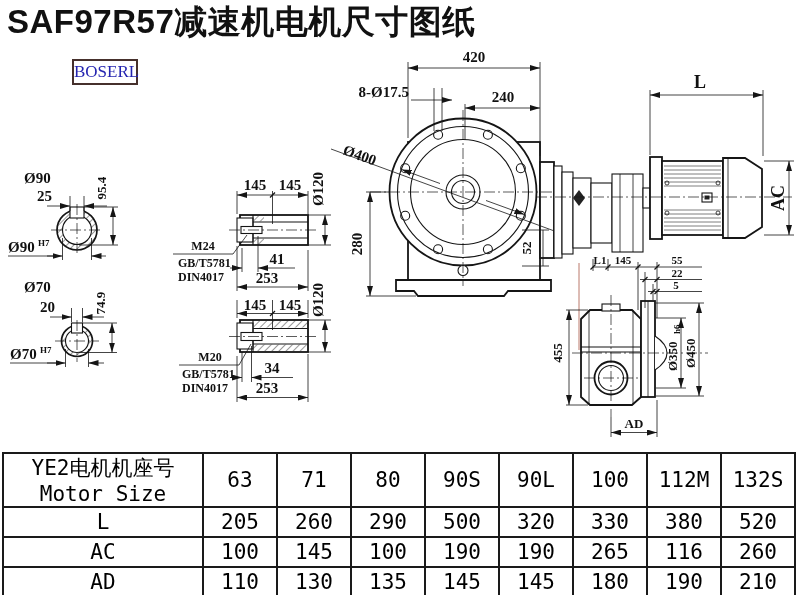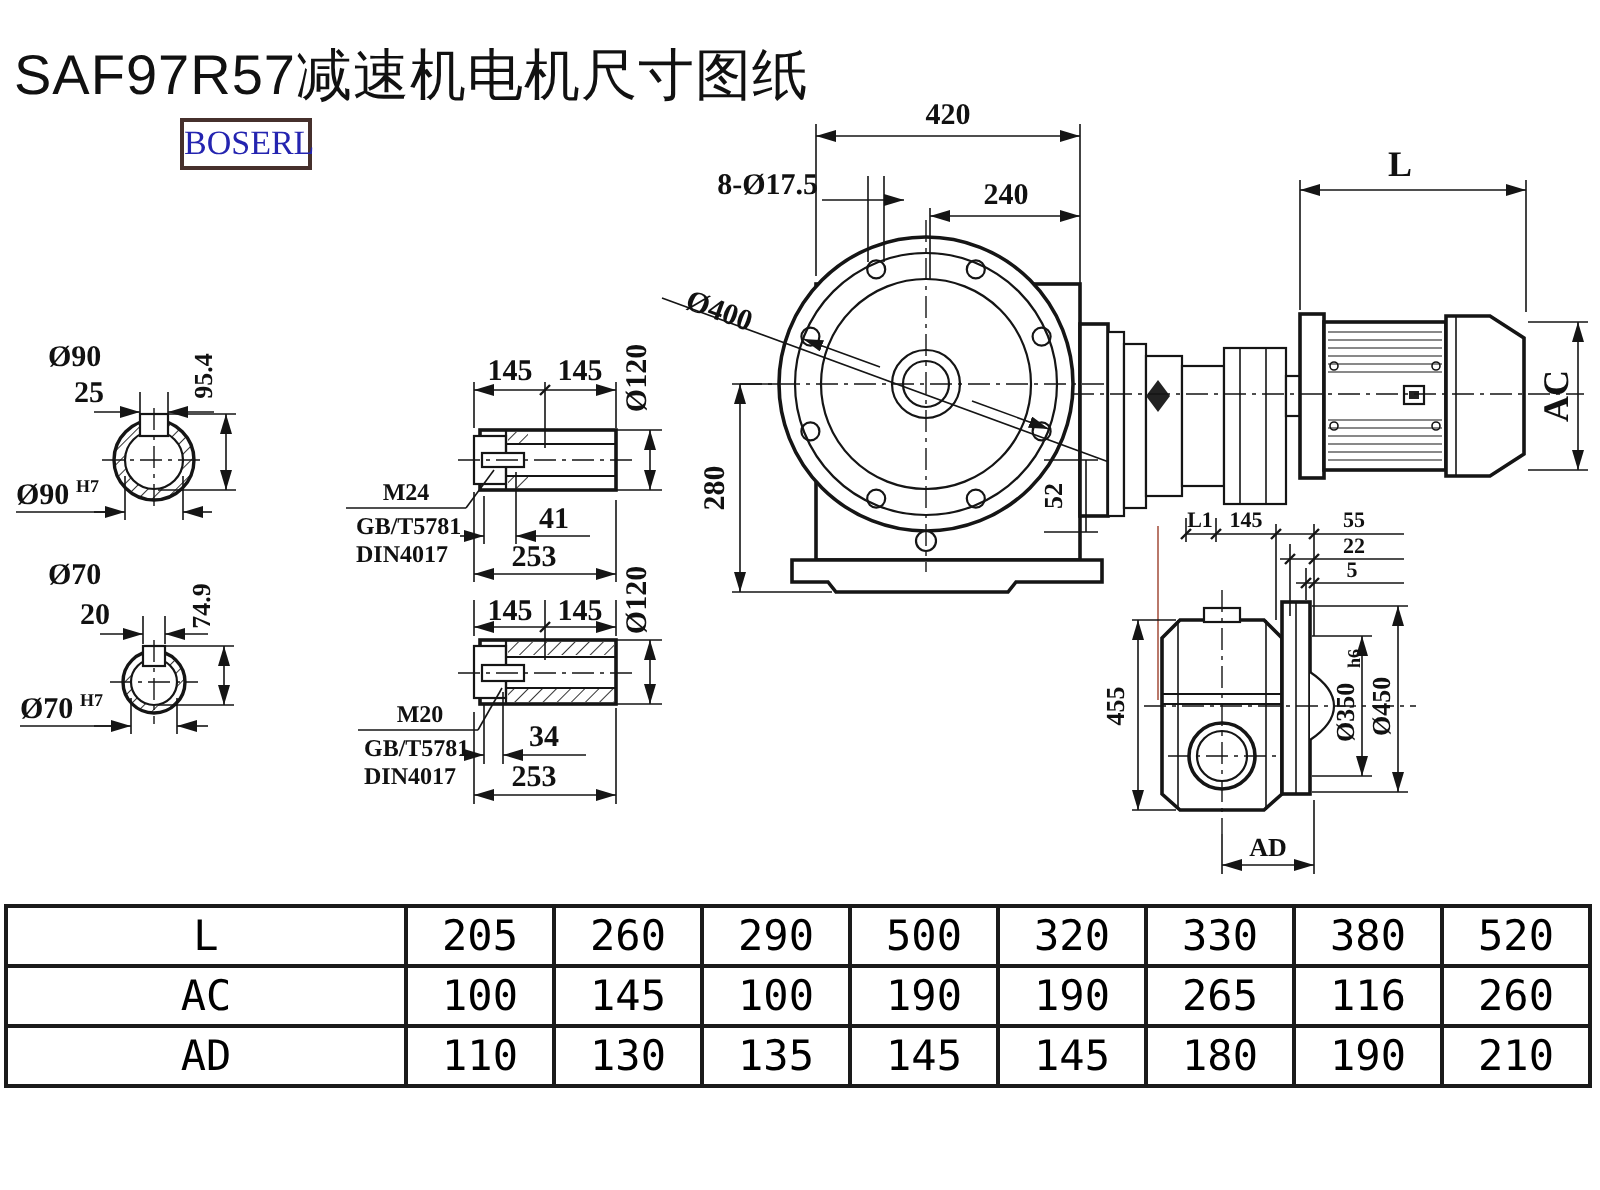--- a/index.html
+++ b/index.html
@@ -1,19 +1,19 @@
 <!DOCTYPE html>
 <html><head>
 <meta charset="utf-8">
 <style>
   html,body{margin:0;padding:0}
   body{width:800px;height:595px;background:#fff;position:relative;overflow:hidden;
        font-family:"Liberation Sans",sans-serif;color:#111}
-  #title{position:absolute;left:7px;top:19px;font-size:28px;font-weight:normal;white-space:nowrap;letter-spacing:0.5px}
-  #logo{position:absolute;left:90px;top:59px;width:62px;height:22px;border:2px solid #46302c;
+  #title{position:absolute;left:7px;top:0;font-size:33px;font-weight:bold;white-space:nowrap;letter-spacing:0.5px}
+  #logo{position:absolute;left:72px;top:59px;width:62px;height:22px;border:2px solid #46302c;
         color:#2424b0;font:17px "Liberation Serif",serif;text-align:left;line-height:22px}
   svg{position:absolute;left:0;top:0}
   .s{stroke:#151515;fill:none;stroke-width:1.1}
   .k{stroke:#151515;fill:none;stroke-width:1.8}
   .n{stroke:#151515;fill:none;stroke-width:.8}
   .t{stroke:#151515;stroke-width:1.2}
   .c{stroke:#151515;fill:none;stroke-width:.7;stroke-dasharray:11 3 2 3}
   .w{fill:#fff}
   .red{stroke:#b26a5a;stroke-width:.9}
   text{fill:#111}
@@ -356,20 +356,34 @@
     <col style="width:74px">
       <col style="width:74px">
       <col style="width:74px">
       <col style="width:74px">
     <col style="width:74px">
       <col style="width:74px">
       <col style="width:74px">
       <col style="width:74px">
   </colgroup>
   <tbody>
+      <tr class="hdr">
+    <td>
+      <div>YE2电机机座号</div>
+      <div>Motor Size</div>
+    </td>
+    <td>63</td>
+    <td>71</td>
+    <td>80</td>
+    <td>90S</td>
+    <td>90L</td>
+    <td>100</td>
+    <td>112M</td>
+    <td>132S</td>
+  </tr>
   <tr class="row">
     <td>L</td>
     <td>205</td>
     <td>260</td>
     <td>290</td>
     <td>500</td>
     <td>320</td>
     <td>330</td>
     <td>380</td>
     <td>520</td>

